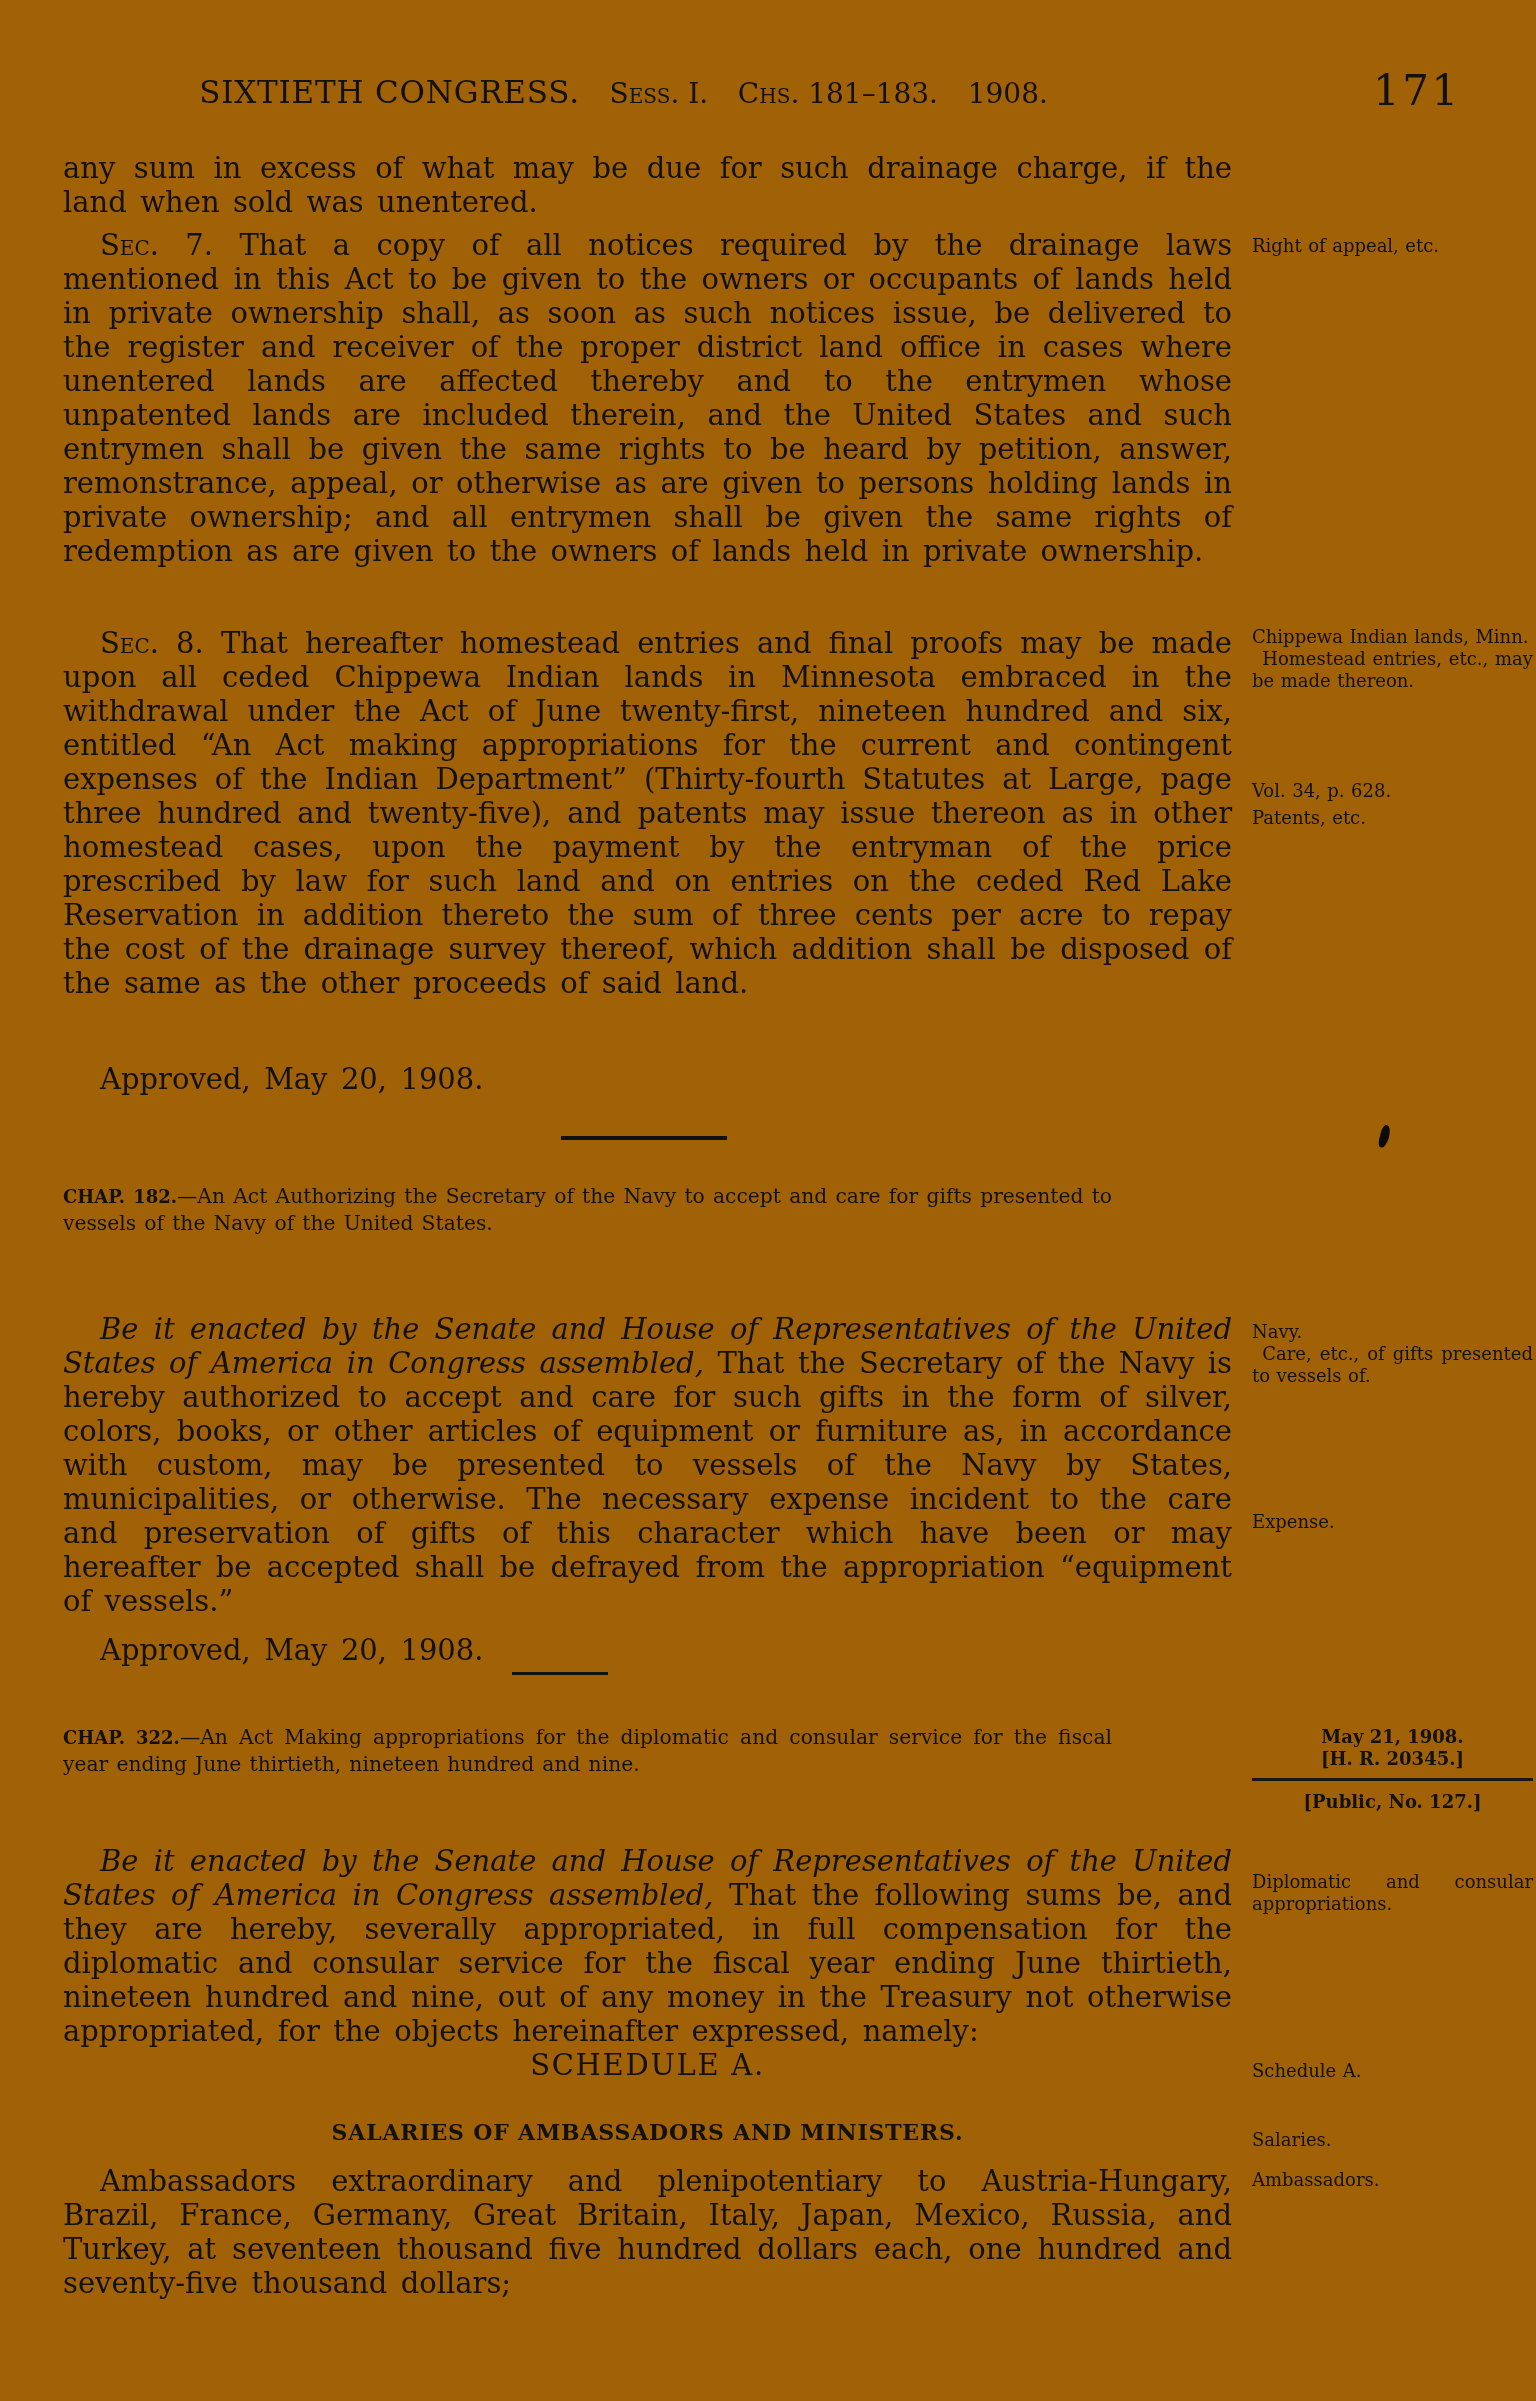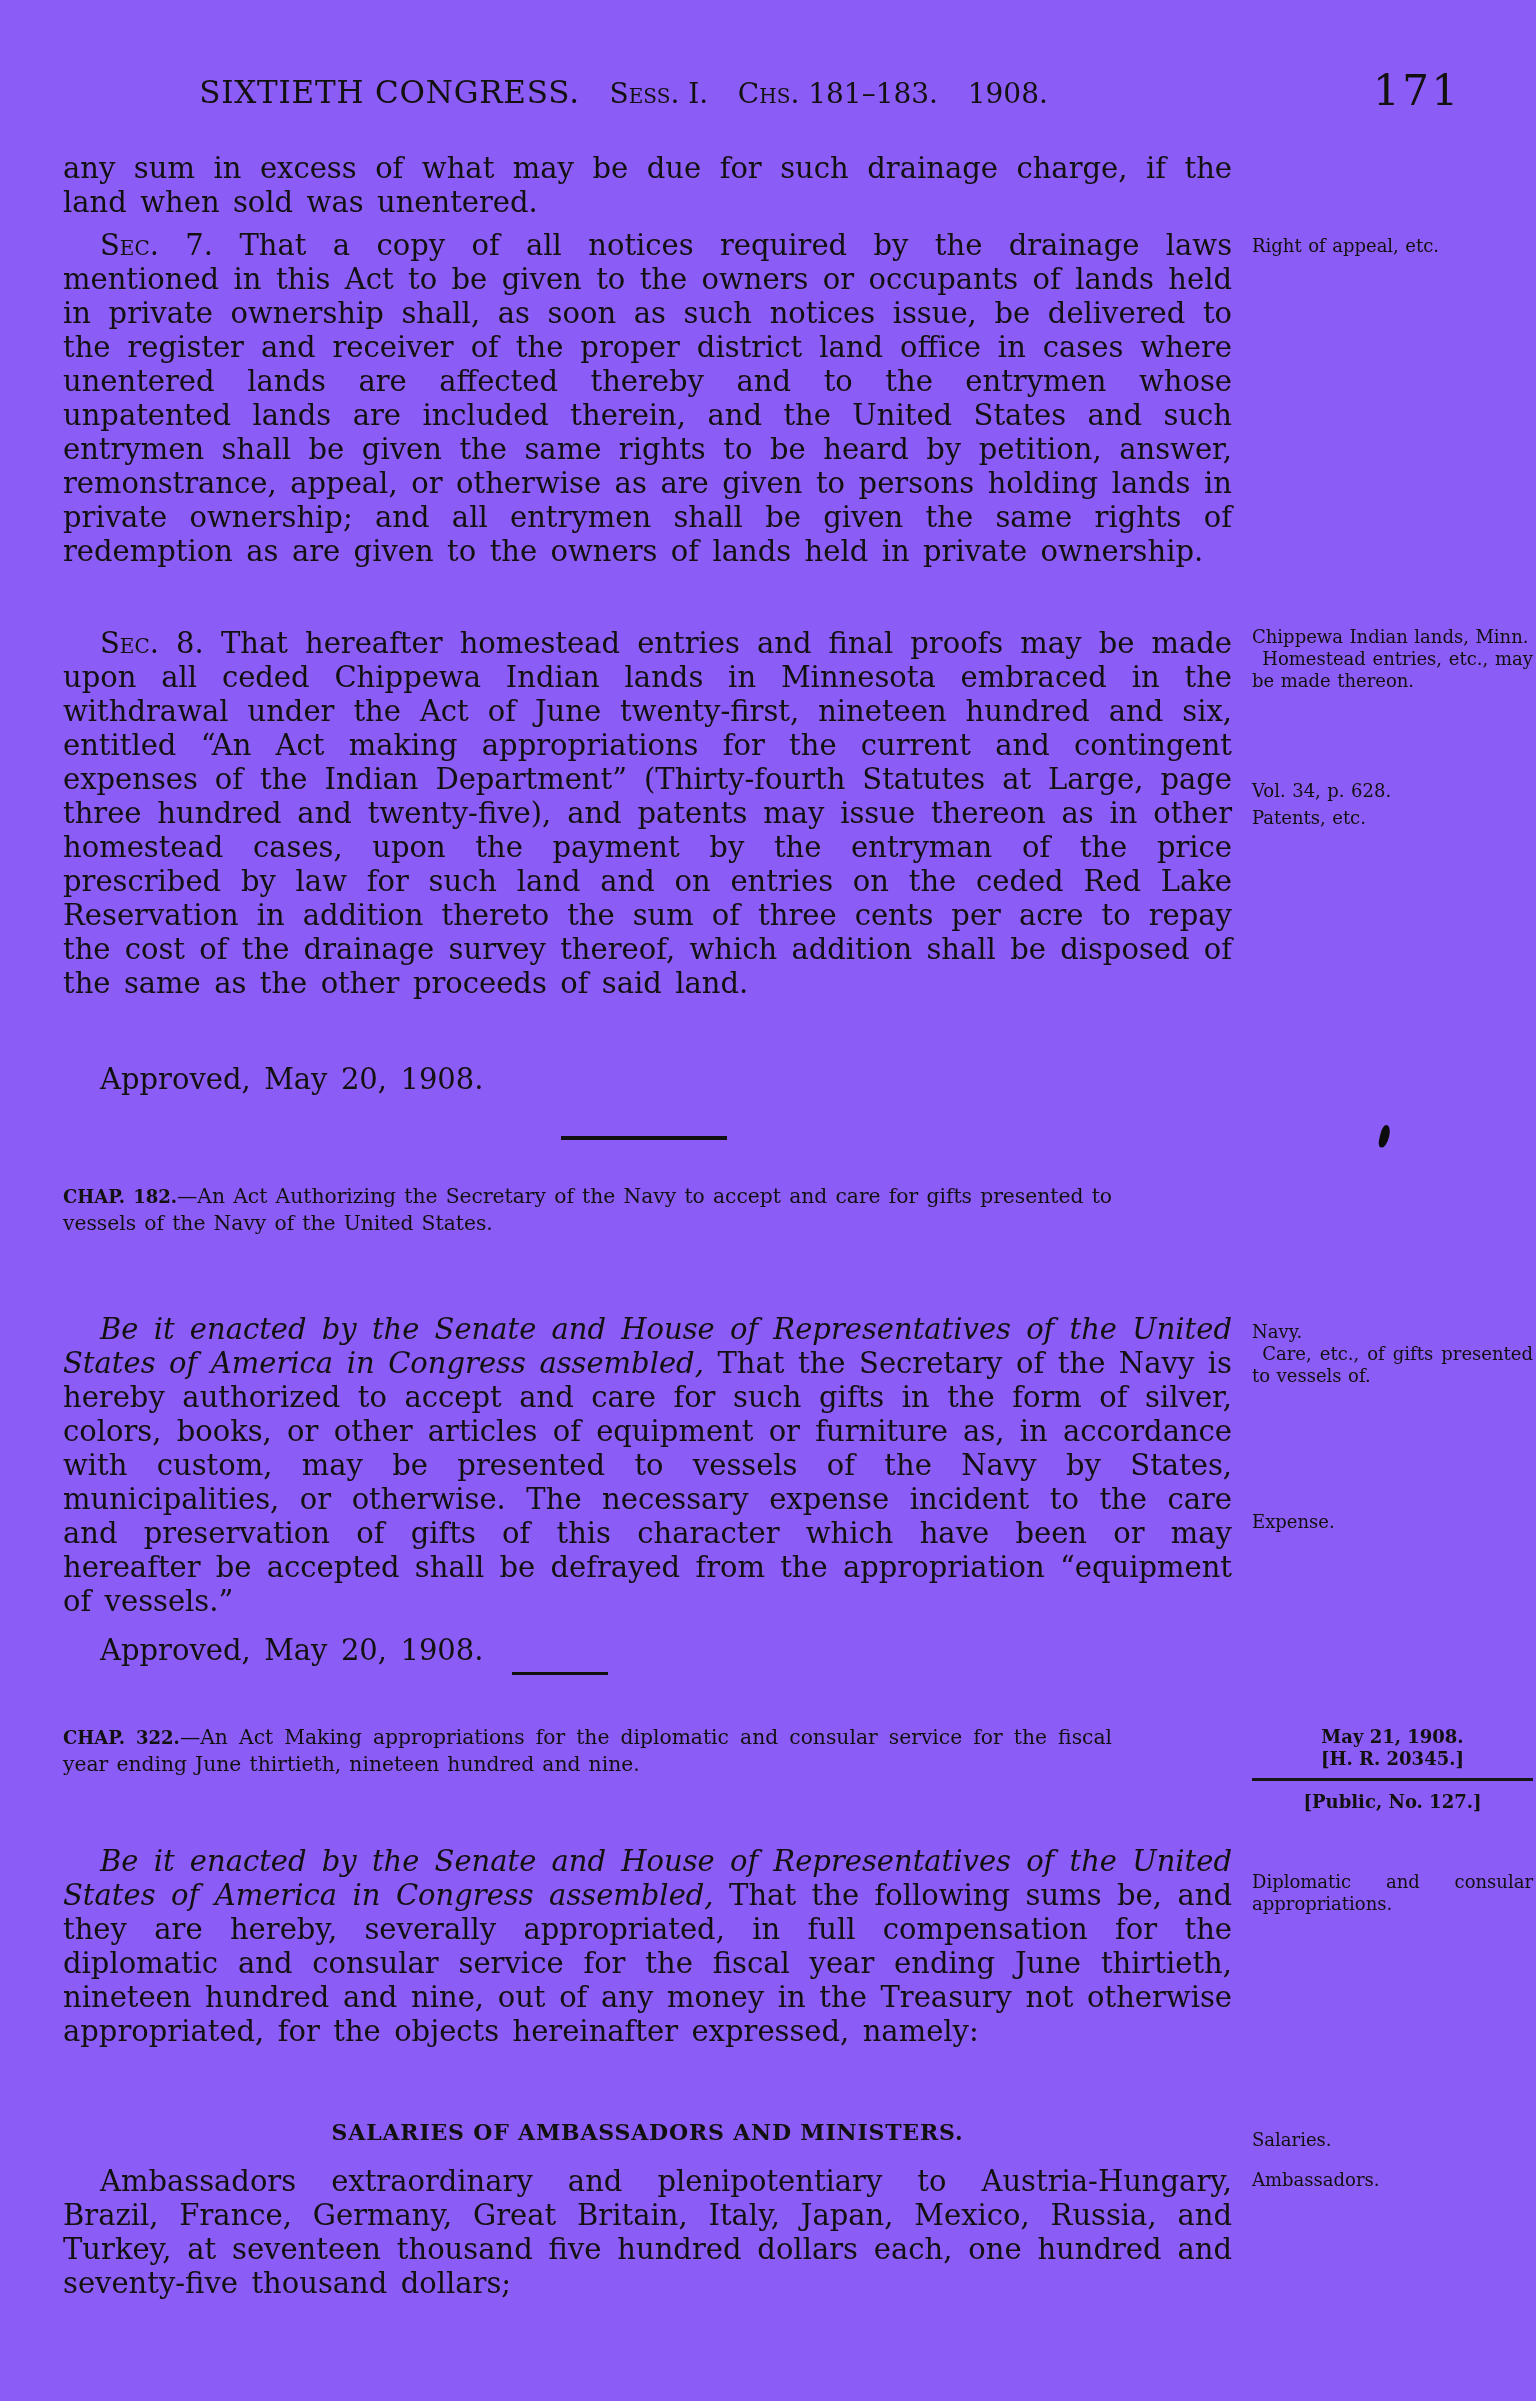--- a/index.html
+++ b/index.html
@@ -1,21 +1,21 @@
 <!DOCTYPE html>
 <html style="font-size:13.5px"><head>
 <meta charset="utf-8">
 <style>
   * { margin:0; padding:0; box-sizing:border-box; }
   html,body { background:#d8d8d8; }
   .page {
     position:relative;
     width:1537px; height:2401px;
     margin:0 auto;
-    background:#8b5cf6;
+    background:#a16207;
     color:#121110;
     font-family:"DejaVu Serif", serif;
     overflow:hidden;
   }
   .block { position:absolute; left:63px; width:1468px; }
 
   
   .header-line { width:1169px; text-align:center; transform:translateX(-24px); white-space:nowrap; }
   .hc { font-size:31px; letter-spacing:0.8px; }
   .hs { font-size:28px; margin-left:25.4px; }
@@ -124,20 +124,26 @@
       <div>May 21, 1908.</div>
       <div>[H. R. 20345.]</div>
       <div class="mrule"></div>
       <div>[Public, No. 127.]</div>
     </div>
     <div class="margin-col" style="top:147px;">
       <div class="mnote">Diplomatic and consular appropriations.</div>
     </div>
   </div>
 
+  <div class="block" style="top:2048px;">
+    <div class="center-head schedule">SCHEDULE A.</div>
+    <div class="margin-col" style="top:12px;">
+      <div class="mnote">Schedule A.</div>
+    </div>
+  </div>
 
   <div class="block" style="top:2119px;">
     <div class="center-head salaries-head">SALARIES OF AMBASSADORS AND MINISTERS.</div>
     <div class="margin-col" style="top:10.2px;">
       <div class="mnote">Salaries.</div>
     </div>
   </div>
 
   <div class="block" style="top:2164px;">
     <p class="maintext indent">Ambassadors extraordinary and plenipotentiary to Austria-Hungary, Brazil, France, Germany, Great Britain, Italy, Japan, Mexico, Russia, and Turkey, at seventeen thousand five hundred dollars each, one hundred and seventy-five thousand dollars;</p>

